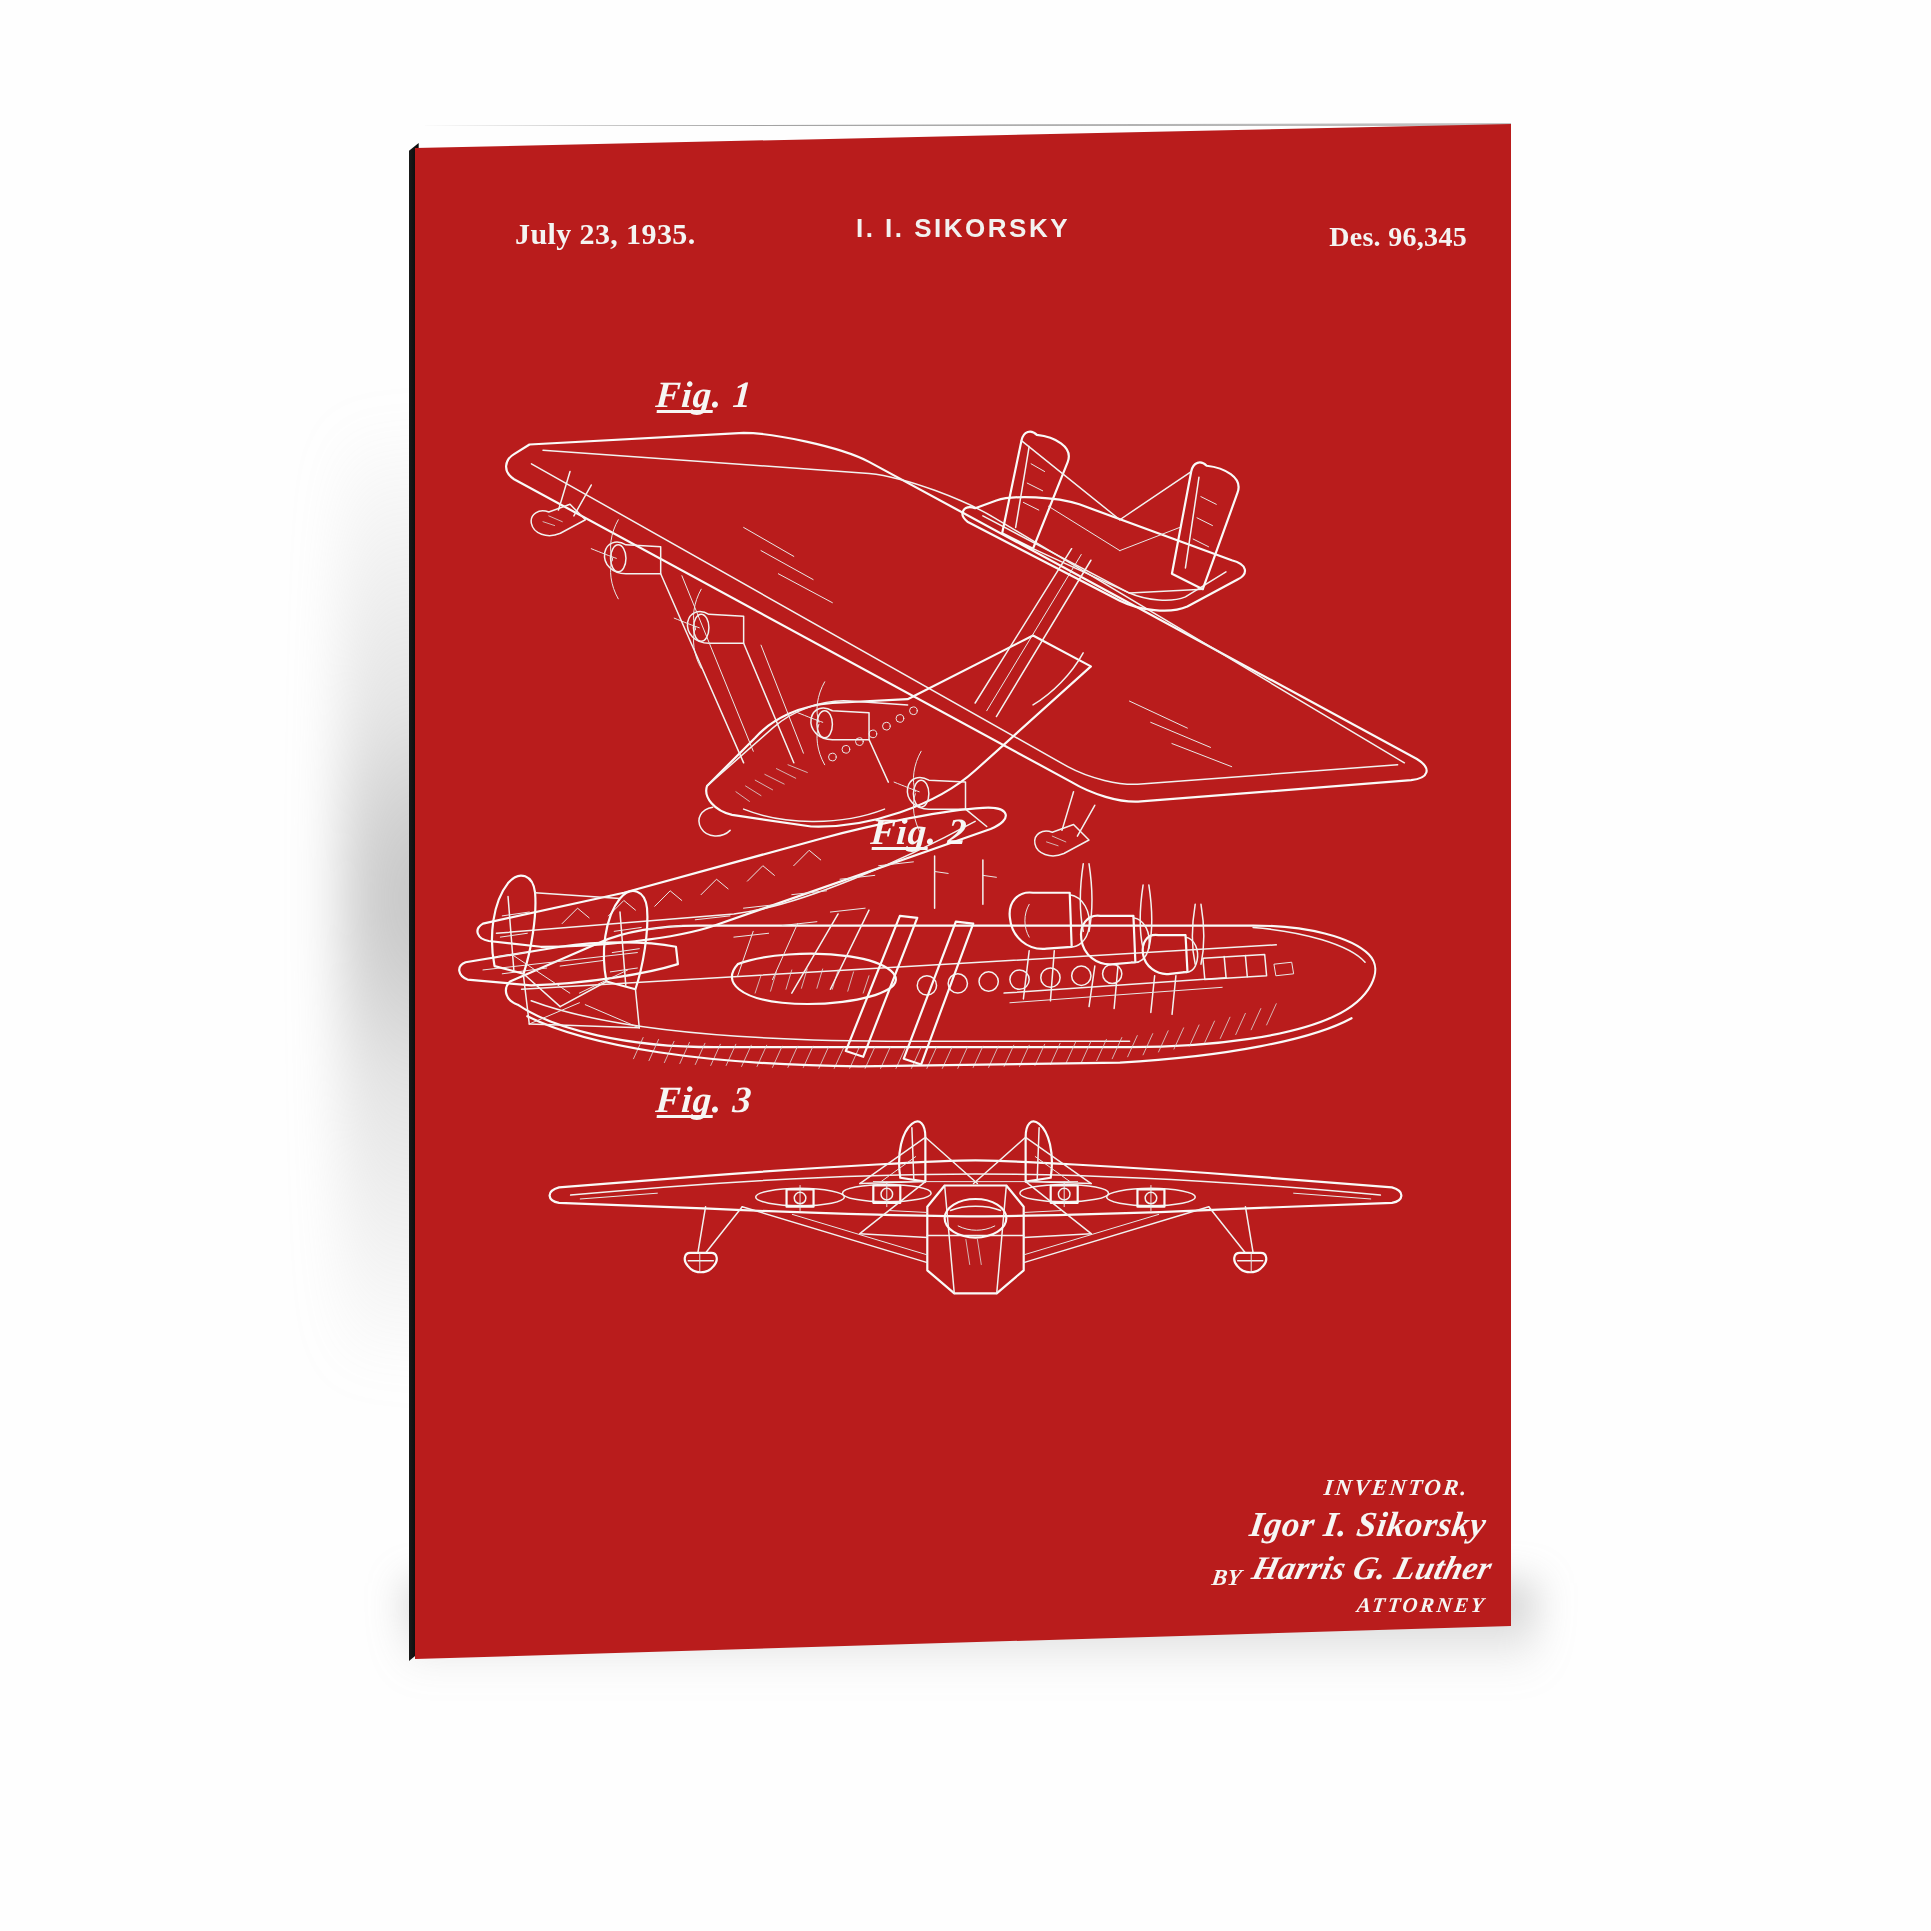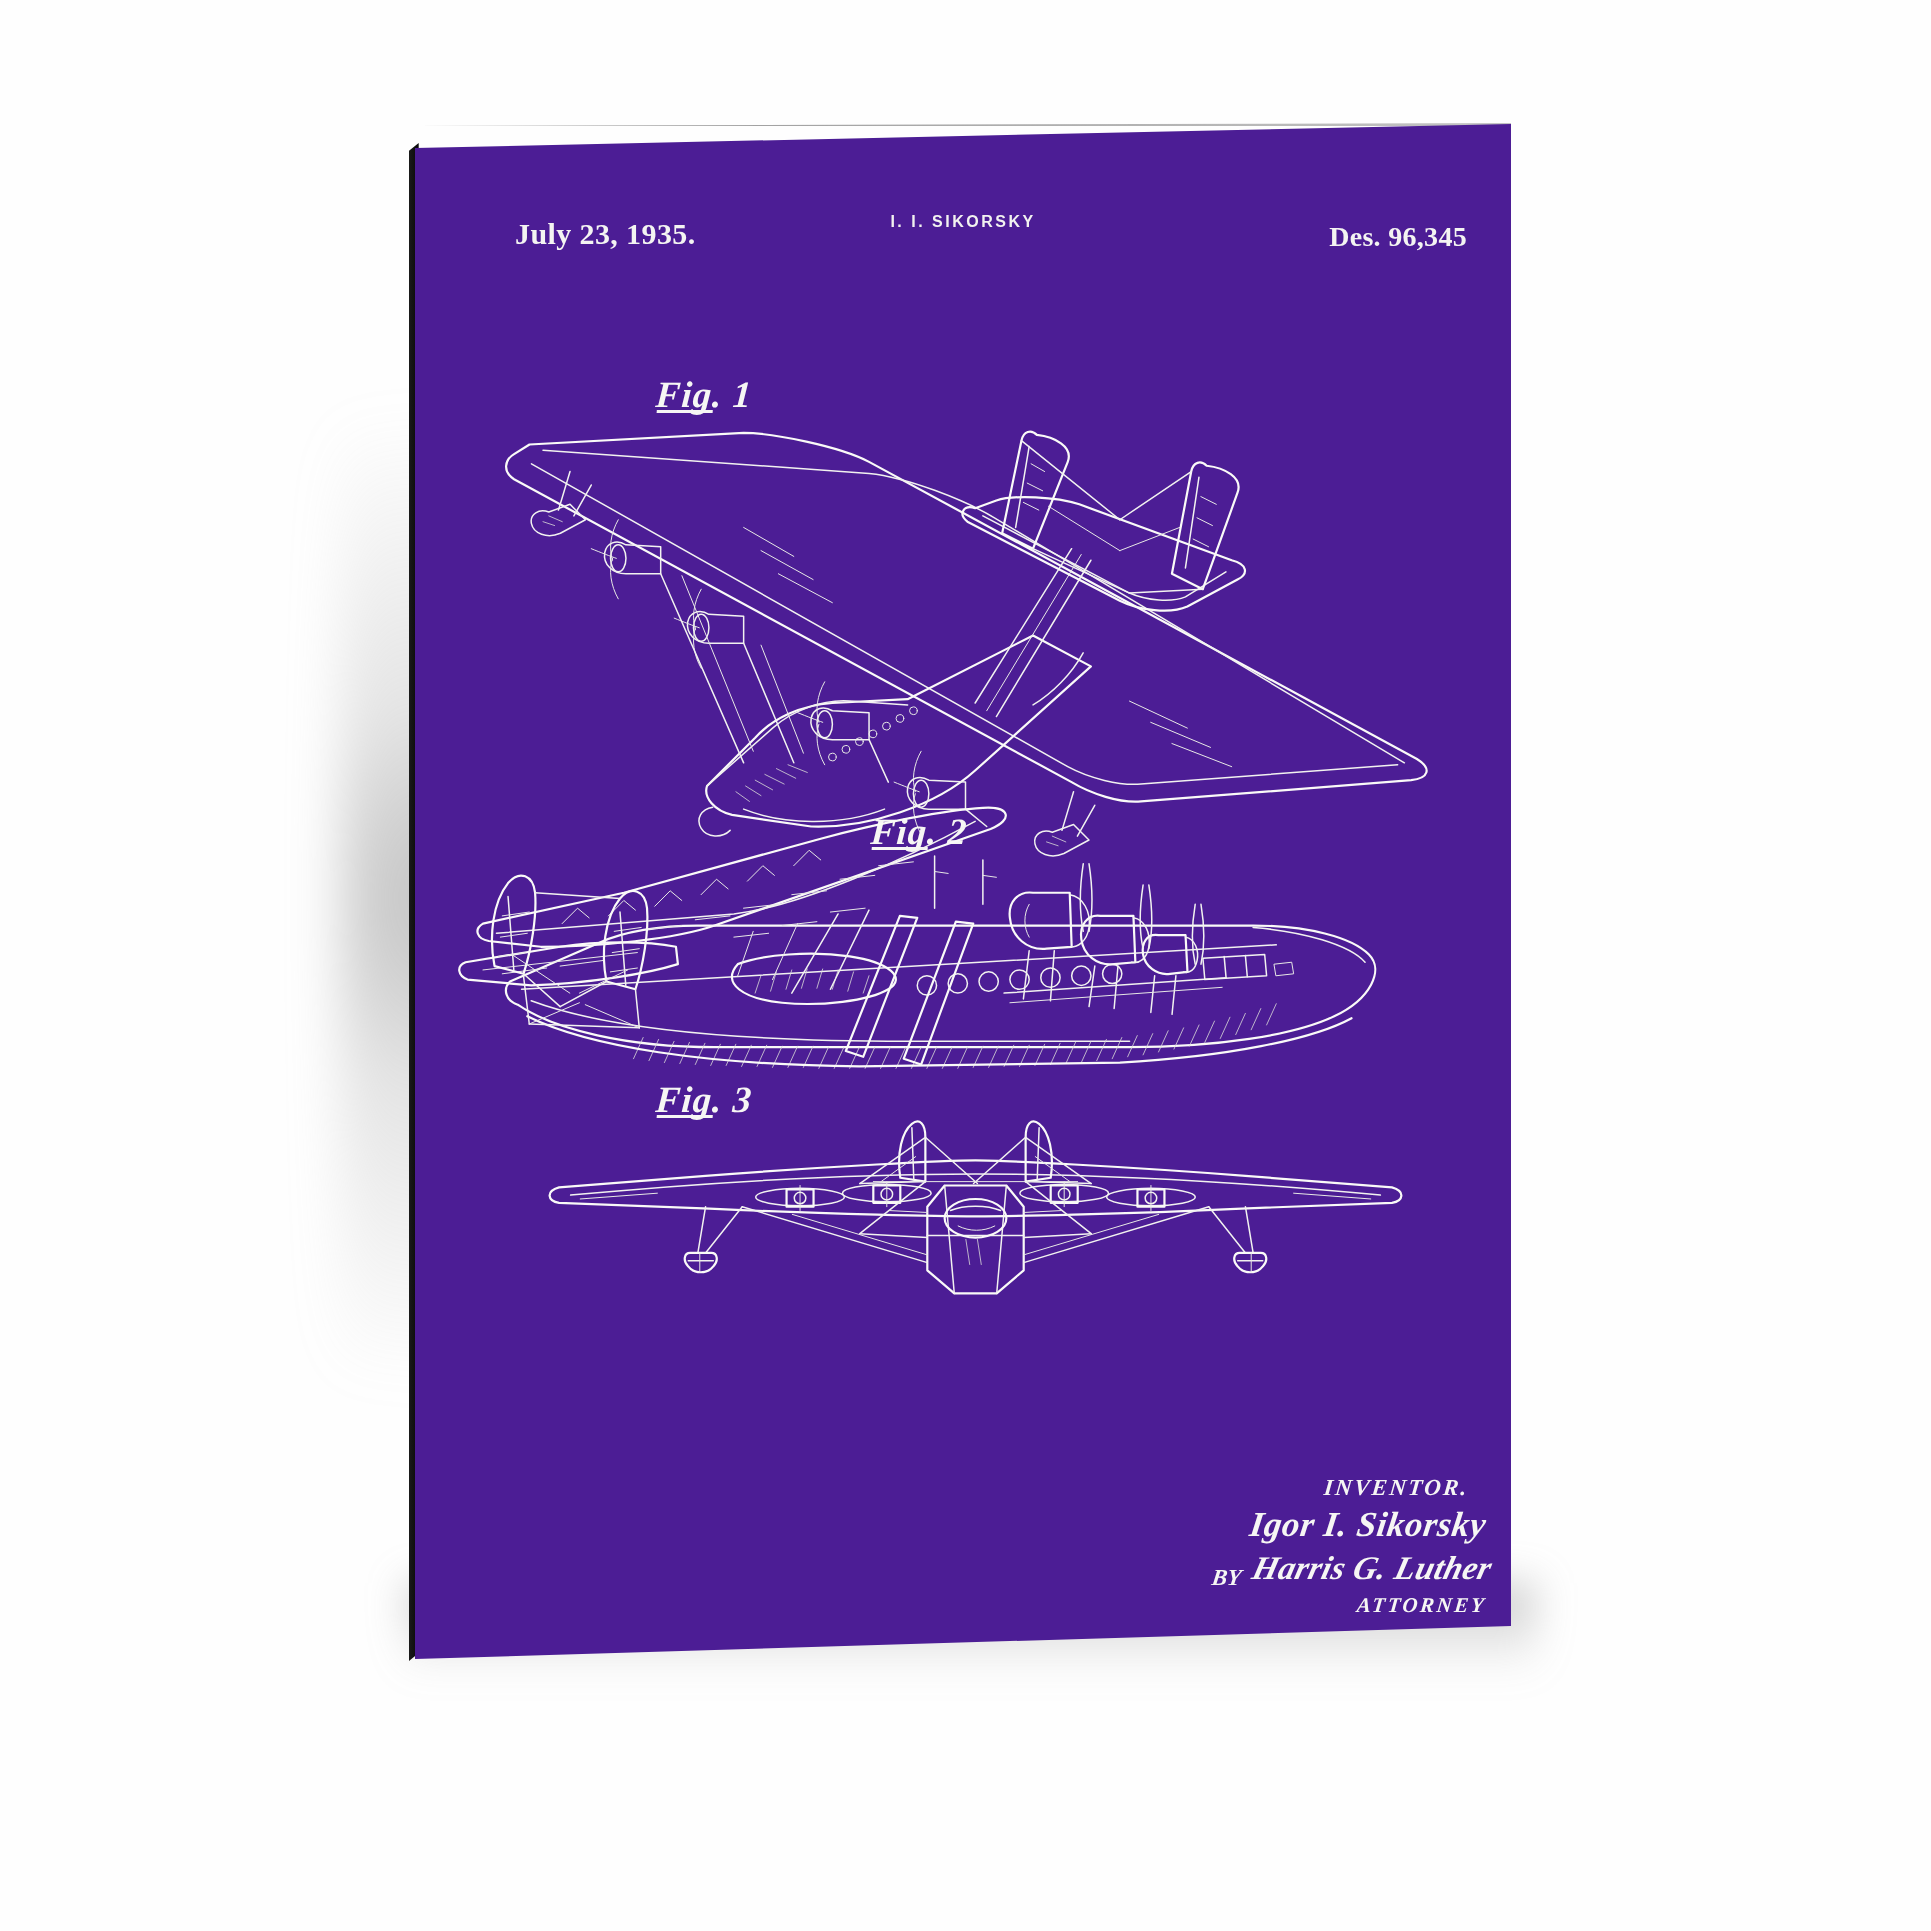--- a/index.html
+++ b/index.html
@@ -28,21 +28,21 @@
   }
 
   
   .canvas-wrap{
     position:absolute;left:0;top:0;width:1931px;height:1931px;
   }
   .canvas-face{
     position:absolute;
     left:415px;top:124px;
     width:1096px;height:1535px;
-    background:#4c1d95;
+    background:#b91c1c;
     clip-path: polygon(0px 24px, 1096px 0px, 1096px 1502px, 0px 1535px);
     box-shadow:0 0 0 0 rgba(0,0,0,1);
     overflow:hidden;
   }
   
   .canvas-edge{
     position:absolute;left:409px;top:143px;width:9.7px;height:1518px;
     background:linear-gradient(to right,#1a1a1a,#070707);
     clip-path: polygon(0px 7.7px,9.7px 0px,9.7px 1510px,0px 1518px);
   }
@@ -64,21 +64,21 @@
   .hdr-num{
     right:44px;top:97px;
     font-family:"Liberation Serif", serif;
     font-weight:bold;font-size:28px;letter-spacing:0.3px;
   }
   .hdr-center{
     left:0;right:0;top:89px;text-align:center;
   }
   .hdr-name{
     font-family:"Liberation Sans", sans-serif;
-    font-size:16px;letter-spacing:2.5px;font-weight:600;
+    font-size:26px;letter-spacing:2.5px;font-weight:600;
     color:#f2f2f0;
   }
   .hdr-sub{
     margin-top:15.4px;
     font-family:"Liberation Mono", monospace;
     font-size:19.3px;letter-spacing:3.1px;color:#ececea;
   }
   .hdr-filed{
     margin-top:12.6px;
     font-family:"Liberation Mono", monospace;

